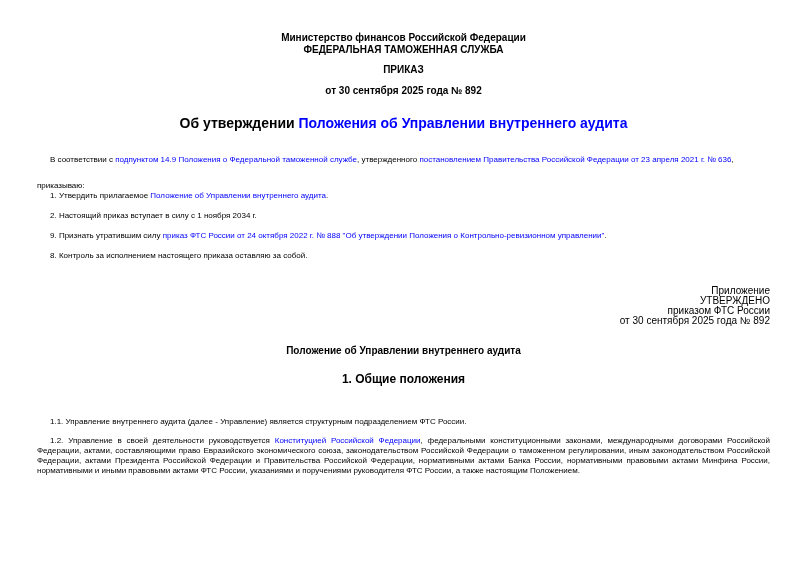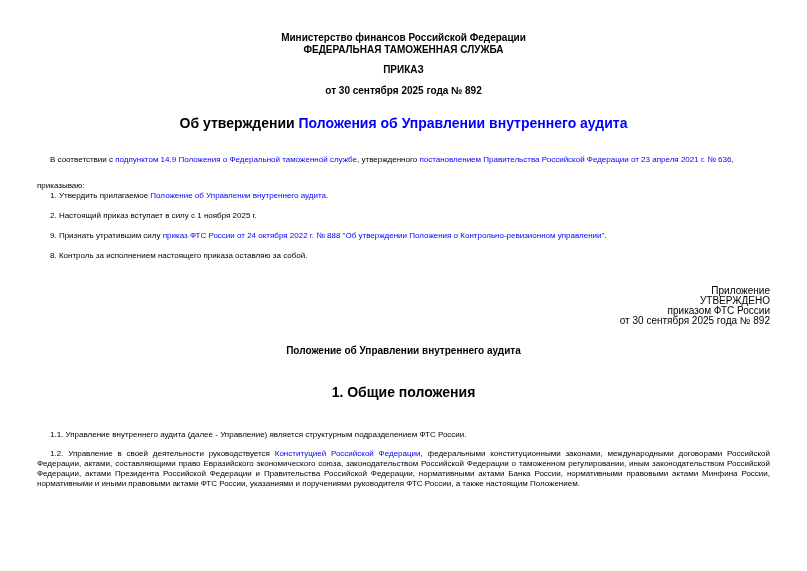--- a/index.html
+++ b/index.html
@@ -41,24 +41,24 @@
   .approval  { margin-top: 25px; text-align: right; font-size: 10px; line-height: 10px; }
   
   .reg-title {
     margin-top: 19px;
     text-align: center;
     font-weight: bold;
     font-size: 10px;
     line-height: 12px;
   }
   .section-title {
-    margin-top: 29px;
+    margin-top: 16px;
     text-align: center;
     font-weight: bold;
-    font-size: 14px;
+    font-size: 12px;
     line-height: 12px;
   }
   .p11 { margin-top: 32px; }
   .p12 { margin-top: 9px; text-align: justify; }
 </style>
 </head>
 <body>
 
 <div class="page">
 
@@ -71,21 +71,21 @@
   </div>
 
   <div class="body-text">
 
     <p class="para preamble"><span>В соответствии с </span><a class="doc-link">подпунктом 14.9 Положения о Федеральной таможенной службе</a><span>, утвержденного </span><a class="doc-link">постановлением Правительства Российской Федерации от 23 апреля 2021 г. № 636</a><span>,</span></p>
 
     <p class="para decree-word">приказываю:</p>
 
     <p class="para order-item"><span>1. Утвердить прилагаемое </span><a class="doc-link">Положение об Управлении внутреннего аудита</a><span>.</span></p>
 
-    <p class="para order-item">2. Настоящий приказ вступает в силу с 1 ноября 2025 г.</p>
+    <p class="para order-item">2. Настоящий приказ вступает в силу с 1 ноября 2034 г.</p>
 
     <p class="para order-item"><span>9. Признать утратившим силу </span><a class="doc-link">приказ ФТС России от 24 октября 2022 г. № 888 "Об утверждении Положения о Контрольно-ревизионном управлении"</a><span>.</span></p>
 
     <p class="para order-item">8. Контроль за исполнением настоящего приказа оставляю за собой.</p>
 
 
     <div class="approval">
       <div>Приложение</div>
       <div>УТВЕРЖДЕНО</div>
       <div>приказом ФТС России</div>

